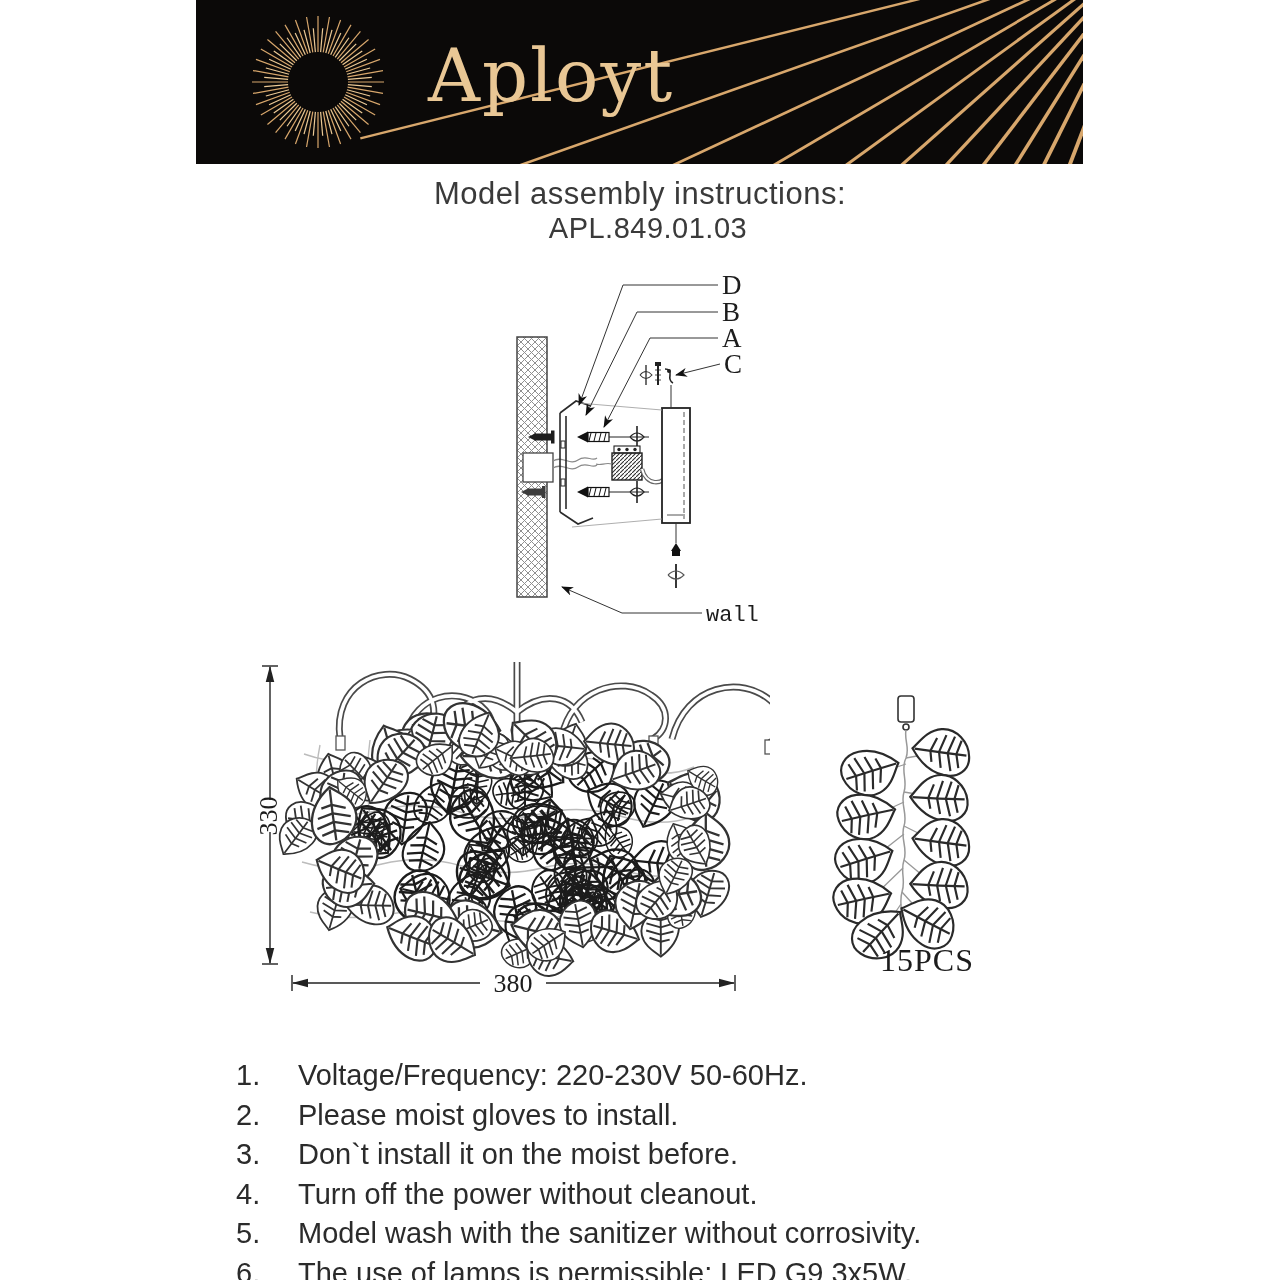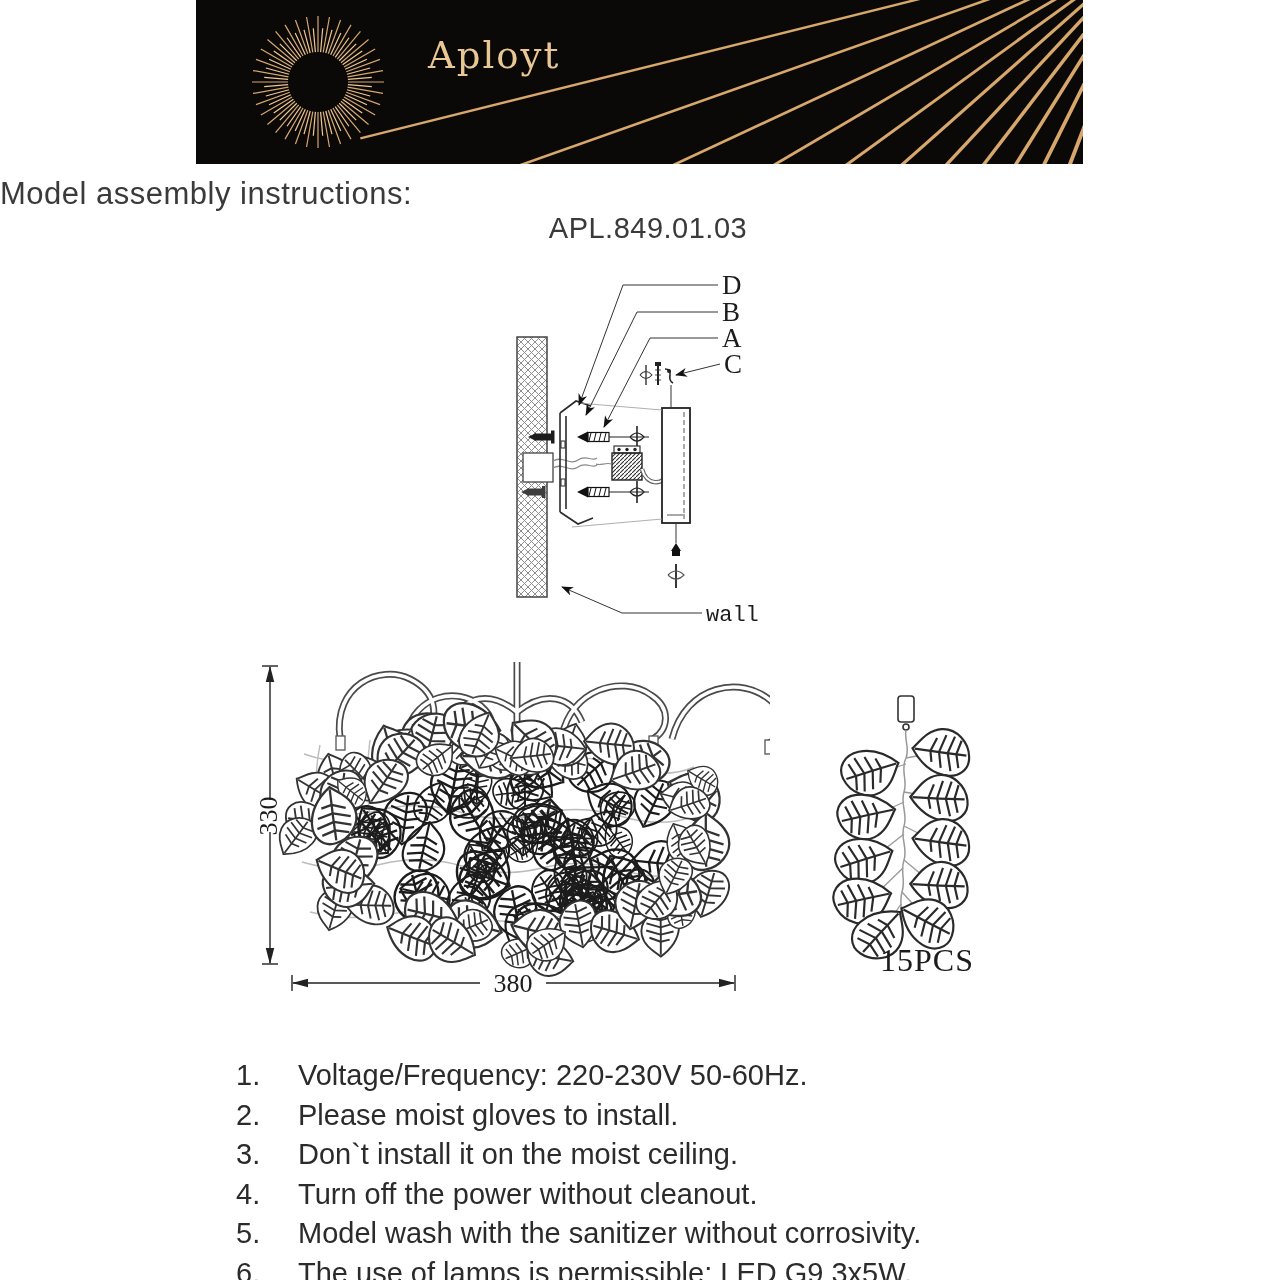--- a/index.html
+++ b/index.html
@@ -3,24 +3,24 @@
 <meta charset="utf-8">
 <style>
   html,body{margin:0;padding:0;background:#ffffff;}
   .page{position:relative;width:1280px;height:1280px;background:#ffffff;overflow:hidden;
         font-family:"Liberation Sans",sans-serif;color:#2d2d2d;}
 
   
   .banner{position:absolute;left:196px;top:0;width:887px;height:164px;background:#0b0908;overflow:hidden;}
   .banner svg{position:absolute;left:0;top:0;}
   .brand{position:absolute;left:232px;top:34px;font-family:"DejaVu Serif",serif;
-         font-size:37px;font-weight:400;color:#e9c795;letter-spacing:2px;}
+         font-size:72px;font-weight:400;color:#e9c795;letter-spacing:2px;}
 
   
-  .title{position:absolute;left:0;top:176px;width:1280px;text-align:left;
+  .title{position:absolute;left:0;top:176px;width:1280px;text-align:center;
          font-size:31px;color:#3a3a3a;letter-spacing:0.5px;}
   .model{position:absolute;left:8px;top:212px;width:1280px;text-align:center;
          font-size:29px;color:#3a3a3a;letter-spacing:0.5px;}
 
   
   .diagram{position:absolute;left:500px;top:265px;}
   .fixture{position:absolute;left:240px;top:650px;}
   .strand{position:absolute;left:830px;top:680px;}
   text.serif{font-family:"Liberation Serif",serif;fill:#1c1c1c;}
   text.mono{font-family:"Liberation Mono",monospace;fill:#1c1c1c;}
@@ -481,21 +481,21 @@
         <span class="instr-text">Voltage/Frequency: 220-230V 50-60Hz.</span>
       </div>
 
       <div class="instr-row">
         <span class="instr-num">2.</span>
         <span class="instr-text">Please moist gloves to install.</span>
       </div>
 
       <div class="instr-row">
         <span class="instr-num">3.</span>
-        <span class="instr-text">Don`t install it on the moist ceiling.</span>
+        <span class="instr-text">Don`t install it on the moist before.</span>
       </div>
 
       <div class="instr-row">
         <span class="instr-num">4.</span>
         <span class="instr-text">Turn off the power without cleanout.</span>
       </div>
 
       <div class="instr-row">
         <span class="instr-num">5.</span>
         <span class="instr-text">Model wash with the sanitizer without corrosivity.</span>

